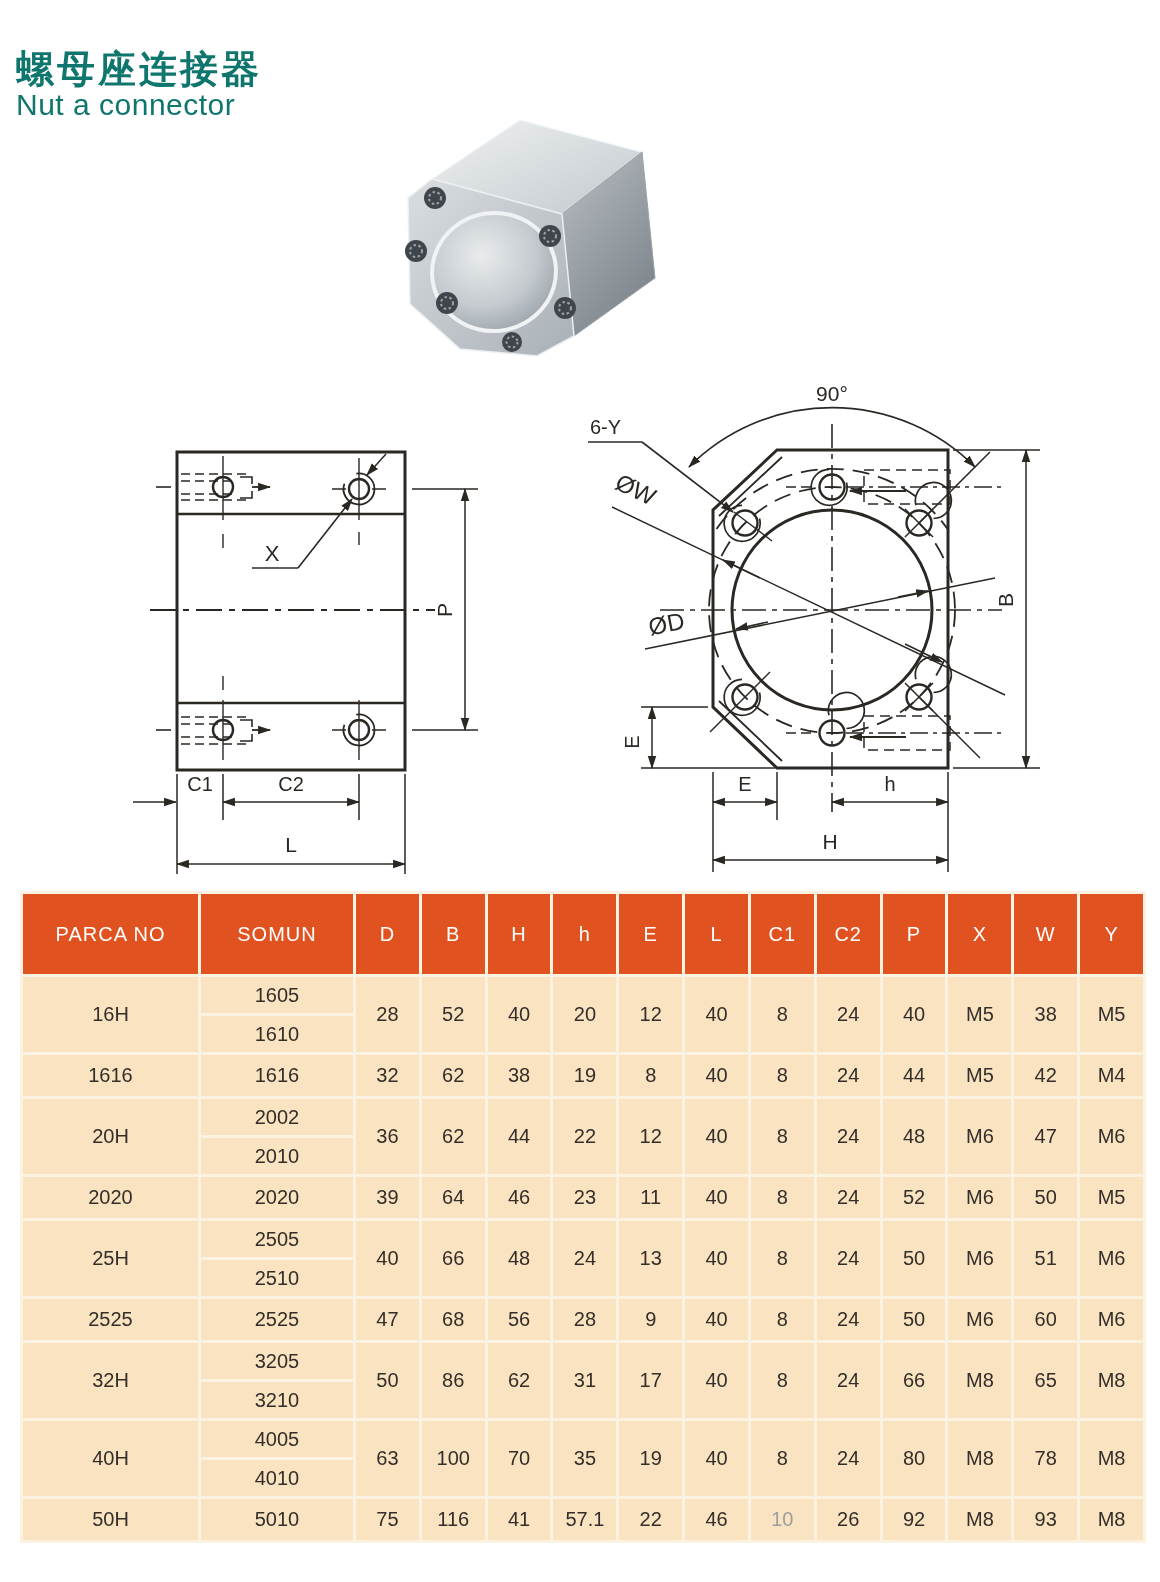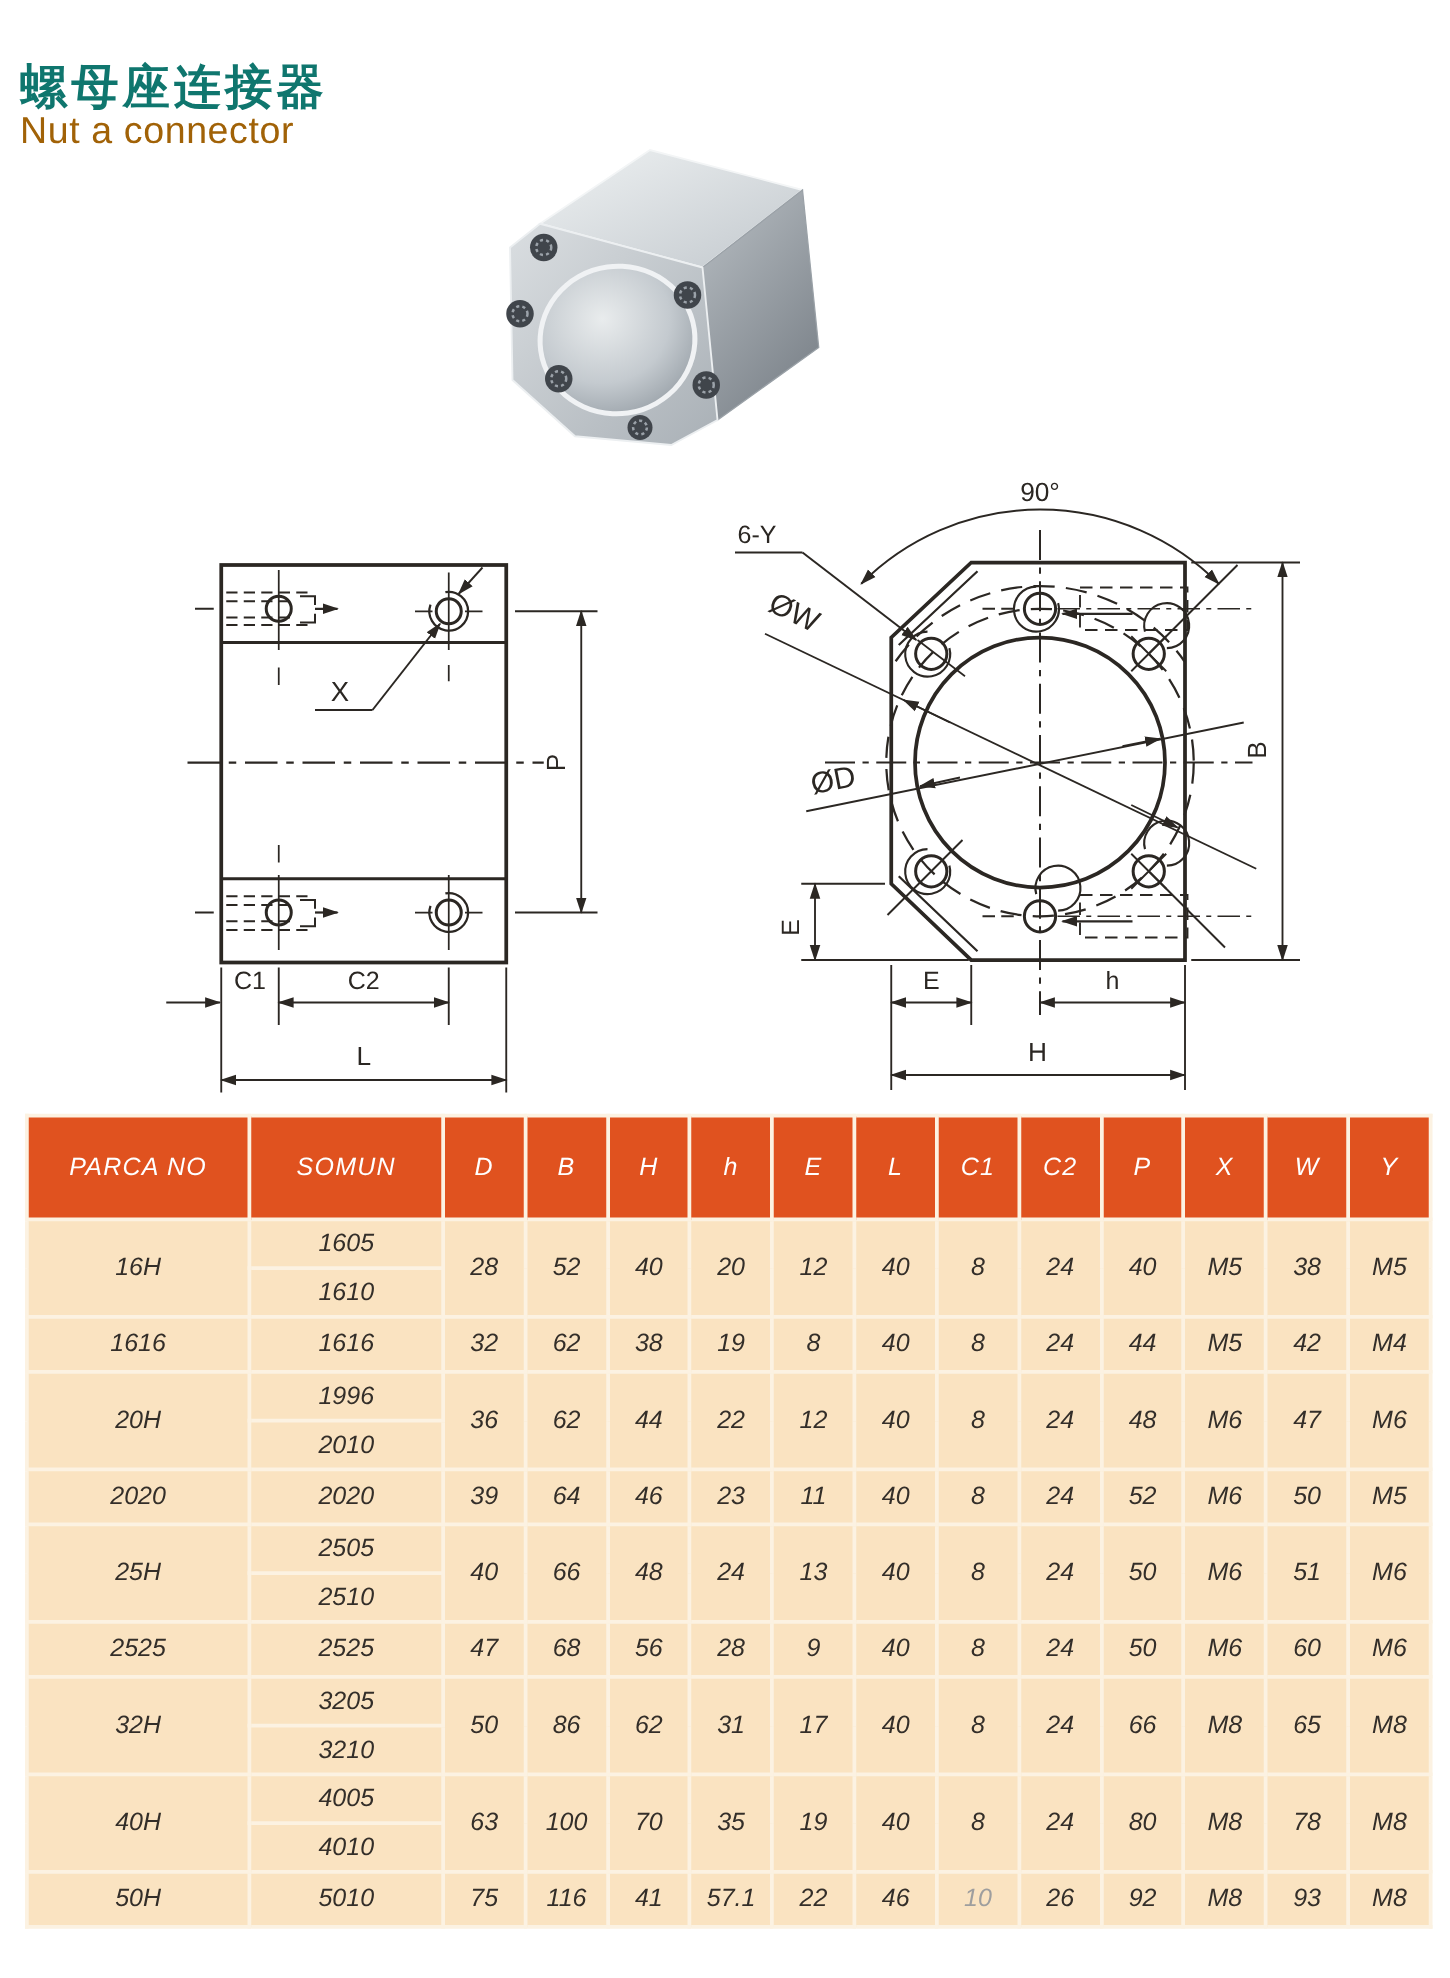--- a/index.html
+++ b/index.html
@@ -6,30 +6,30 @@
   body{
     width:1160px;height:1582px;position:relative;background:#ffffff;
     font-family:"Liberation Sans", sans-serif;color:#2b2723;overflow:hidden;
   }
   .title-zh{
     position:absolute;left:16px;top:44px;font-size:38px;font-weight:bold;
     letter-spacing:3px;color:#0f766e;
   }
   .title-en{
     position:absolute;left:16px;top:88px;font-size:30px;font-weight:500;
-    color:#a16207;letter-spacing:0.5px;
+    color:#0f766e;letter-spacing:0.5px;
   }
   .photo-wrap{position:absolute;left:372px;top:106px;width:315px;height:278px;}
   .drawing{position:absolute;}
   #side-view{left:125px;top:415px;width:360px;height:465px;}
   #front-view{left:558px;top:368px;width:502px;height:512px;}
   svg text{font-family:"Liberation Sans", sans-serif;fill:#2b2723;}
   .dline{stroke:#2b2723;fill:none;}
 
-  .table-wrap{position:absolute;left:20px;top:891px;width:936px;font-style:italic;}
+  .table-wrap{position:absolute;left:20px;top:891px;width:936px;}
   table.spec{
     border-collapse:collapse;table-layout:fixed;width:1126px;
     font-size:20px;color:var(--tbl-text,#332e29);
   }
   table.spec th{
     background:var(--tbl-header-bg,#e0521f);color:var(--tbl-header-text,#ffffff);
     font-weight:normal;font-size:20px;height:80px;letter-spacing:1px;
   }
   table.spec td{background:var(--tbl-row-bg,#fae3c1);text-align:center;vertical-align:middle;}
   table.spec th, table.spec td{border:3px solid var(--tbl-grid,#fcf2e2);padding:0;}
@@ -334,21 +334,21 @@
           <td>40</td>
           <td>8</td>
           <td>24</td>
           <td>44</td>
           <td>M5</td>
           <td>42</td>
           <td>M4</td>
         </tr>
         <tr class="sub">
           <td rowspan="2">20H</td>
-          <td>1996</td>
+          <td>2002</td>
           <td rowspan="2">36</td>
           <td rowspan="2">62</td>
           <td rowspan="2">44</td>
           <td rowspan="2">22</td>
           <td rowspan="2">12</td>
           <td rowspan="2">40</td>
           <td rowspan="2">8</td>
           <td rowspan="2">24</td>
           <td rowspan="2">48</td>
           <td rowspan="2">M6</td>

